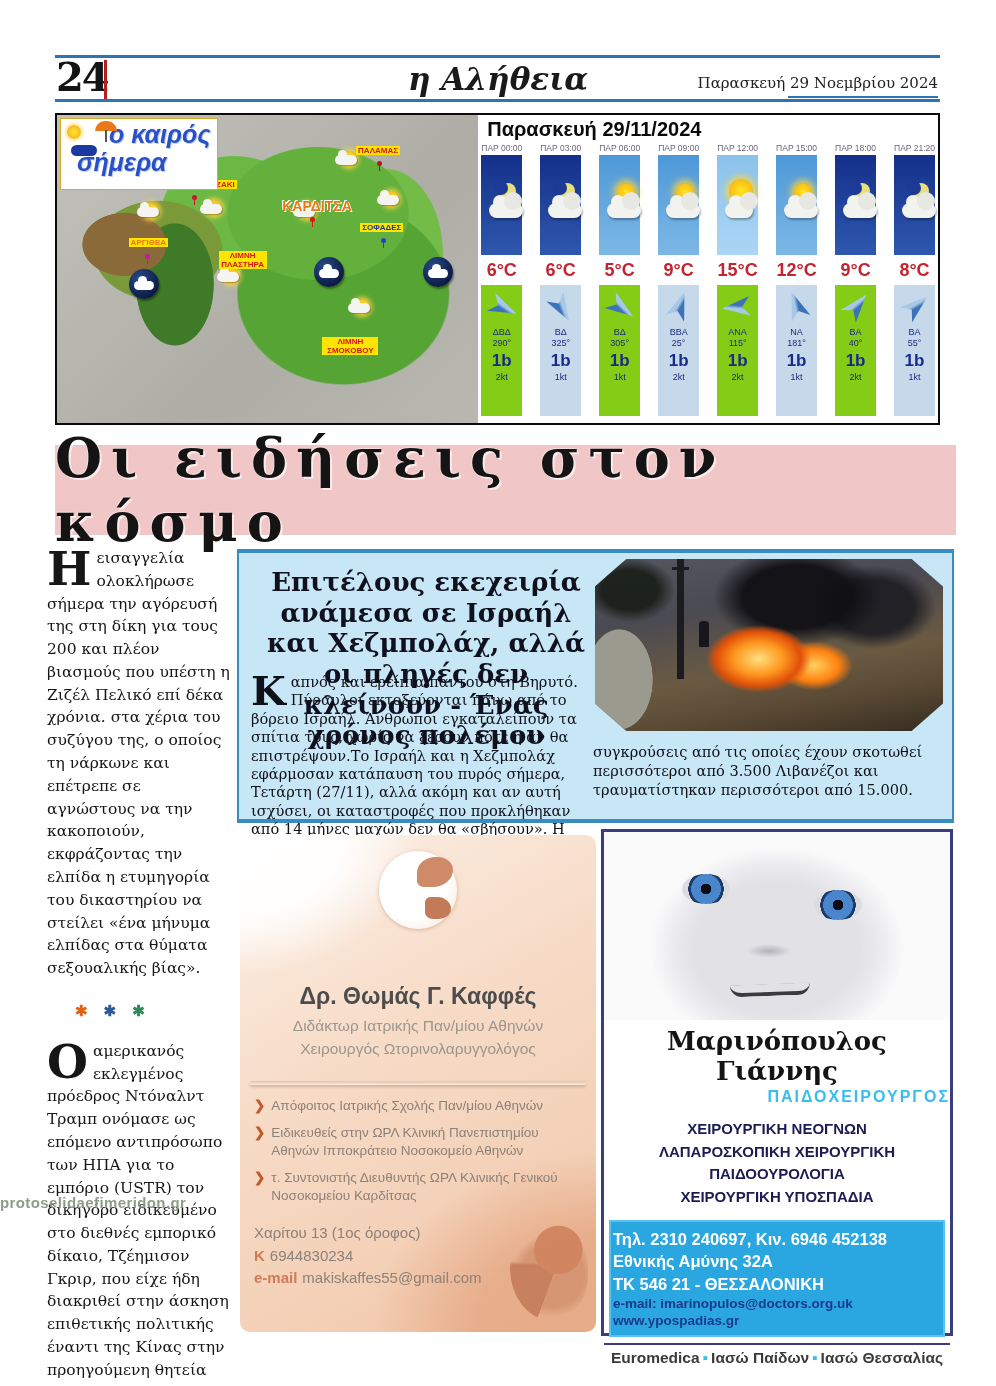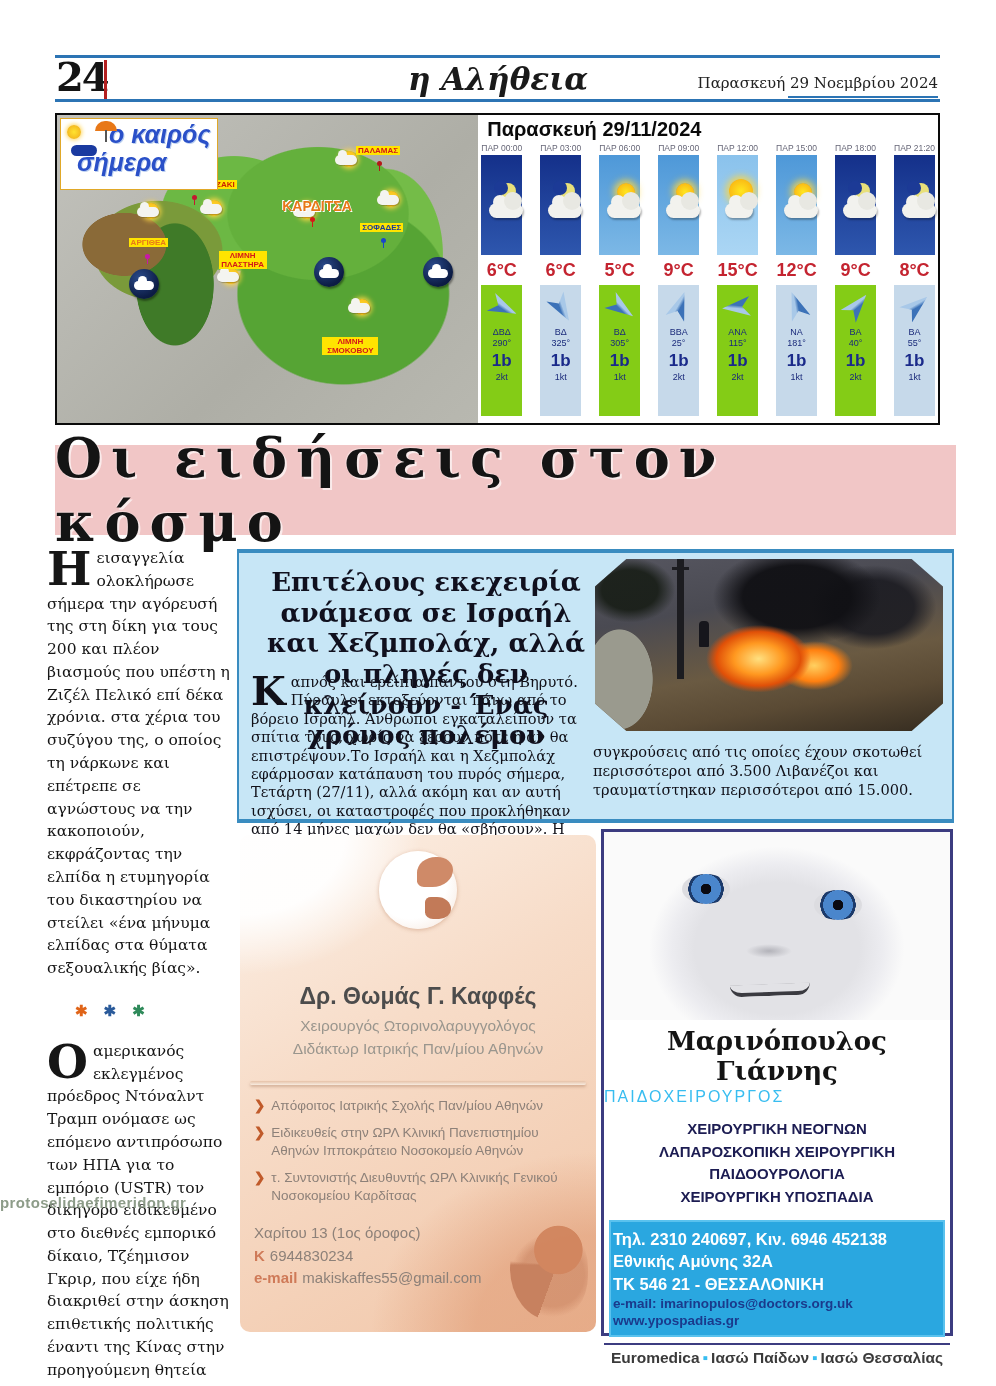--- a/index.html
+++ b/index.html
@@ -154,21 +154,21 @@
           radial-gradient(ellipse 150px 120px at 50% 62%,#e2e2e6 0 55%,#ececf0 70%,#fafafa 85%),
           #fbfbfd;}
   .baby-eye{position:absolute;width:48px;height:30px;border-radius:50%;
             background:radial-gradient(circle at 50% 50%,#0a0a12 0 18%,#4a86cc 19% 52%,#1c3a6a 53% 62%,#dcdce0 63%);}
   .baby-eye.left{left:78px;top:42px;} .baby-eye.right{left:210px;top:58px;}
   .baby-nose{position:absolute;left:142px;top:112px;width:46px;height:14px;border-radius:50%;
              background:radial-gradient(ellipse,rgba(120,120,130,.45),transparent 70%);}
   .baby-mouth{position:absolute;left:126px;top:152px;width:80px;height:8px;border-radius:0 0 40px 40px;
               border-bottom:4px solid #3a3a40;transform:rotate(-2deg);}
   .ad2-name{text-align:center;font-family:"DejaVu Serif",serif;font-weight:bold;font-size:26px;color:#141414;margin-top:6px;}
-  .ad2-spec{text-align:left;font-weight:normal;font-size:16px;color:#38bdf0;letter-spacing:2px;margin-top:2px;}
+  .ad2-spec{text-align:right;font-weight:bold;font-size:16px;color:#38bdf0;letter-spacing:2px;margin-top:2px;}
   .ad2-services{margin-top:12px;text-align:center;font-weight:bold;font-size:15px;color:#1c1c52;line-height:1.5;}
   .ad2-blue{margin:12px 5px 0;background:#2aa7e0;border:2px solid #5ac2ee;text-align:left;padding:6px 2px 5px;}
   .ad2-blue .w{color:#ffffff;font-weight:bold;font-size:16.5px;line-height:1.35;}
   .ad2-blue .n{color:#1a3a8c;font-weight:bold;font-size:13.5px;line-height:1.3;}
   .ad2-footer{border-top:2px solid #3c3c80;margin-top:6px;padding:4px 2px;text-align:center;
               font-weight:bold;font-size:15.5px;color:#3a3a3a;}
   .ad2-dot{color:#38bdf0;margin:0 3px;}
 </style>
 </head>
 <body>
@@ -413,22 +413,22 @@
       <div class="wn-pole"></div>
       <div class="wn-person"></div>
     </div>
     <div class="wn-caption">συγκρούσεις από τις οποίες έχουν σκοτωθεί περισσότεροι από 3.500 Λιβανέζοι και τραυματίστηκαν περισσότεροι από 15.000.</div>
   </div>
 
   <div class="ad1">
     <div class="ad1-logo"></div>
     <div class="ad1-name">Δρ. Θωμάς Γ. Καφφές</div>
     <div class="ad1-sub">
+      <div>Διδάκτωρ Ιατρικής Παν/μίου Αθηνών</div>
       <div>Χειρουργός Ωτορινολαρυγγολόγος</div>
-      <div>Διδάκτωρ Ιατρικής Παν/μίου Αθηνών</div>
     </div>
     <div class="ad1-div"></div>
     <div class="ad1-bullets">
       <div class="ad1-bullet">
           <span class="ad1-arrow">❯</span>
           <span>Απόφοιτος Ιατρικής Σχολής Παν/μίου Αθηνών</span>
         </div>
       <div class="ad1-bullet">
           <span class="ad1-arrow">❯</span>
           <span>Ειδικευθείς στην ΩΡΛ Κλινική Πανεπιστημίου Αθηνών Ιπποκράτειο Νοσοκομείο Αθηνών</span>

